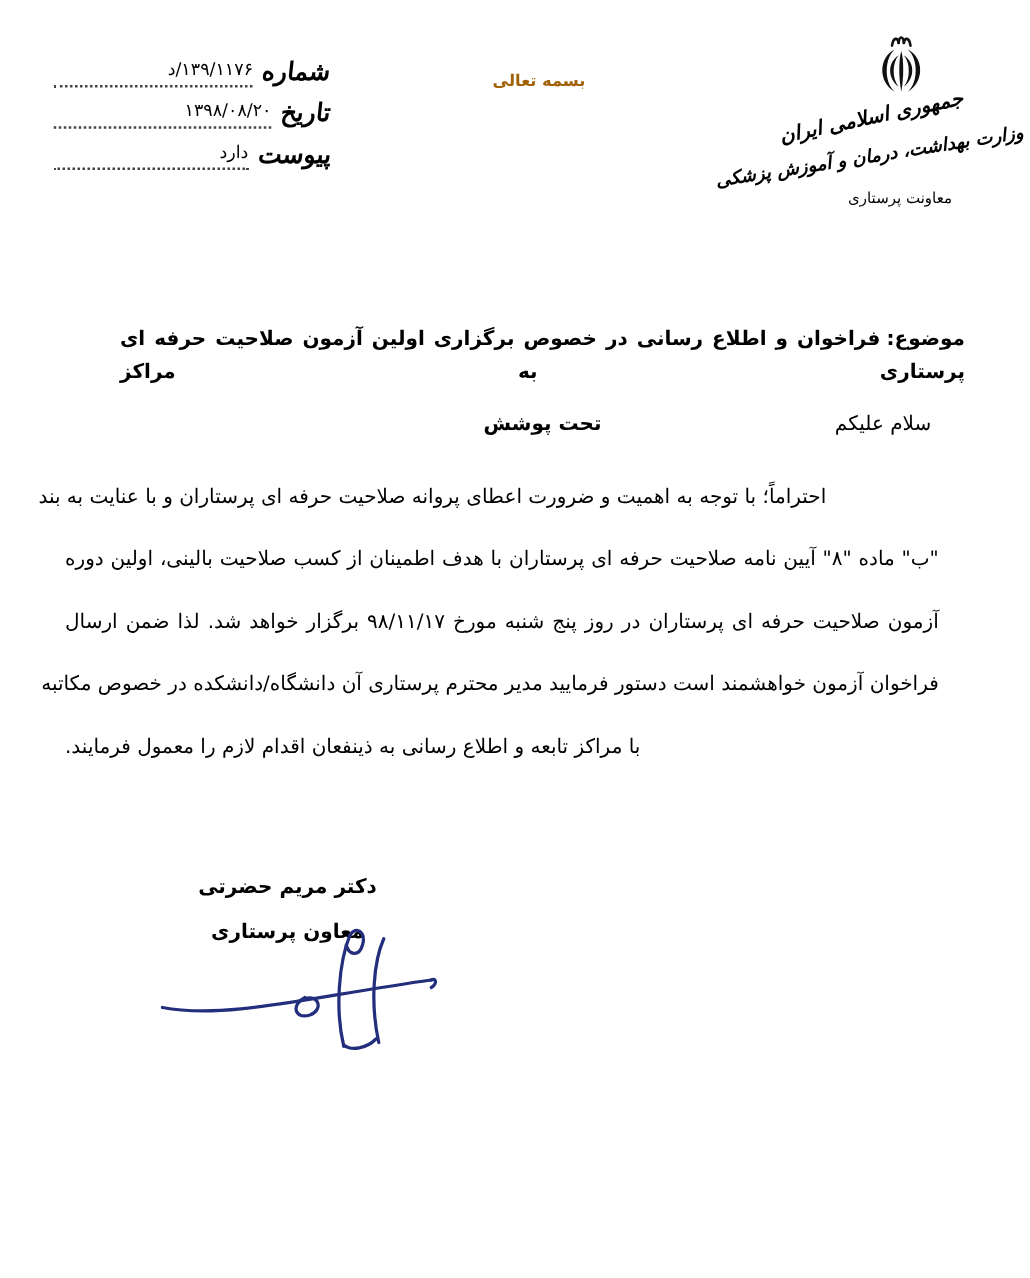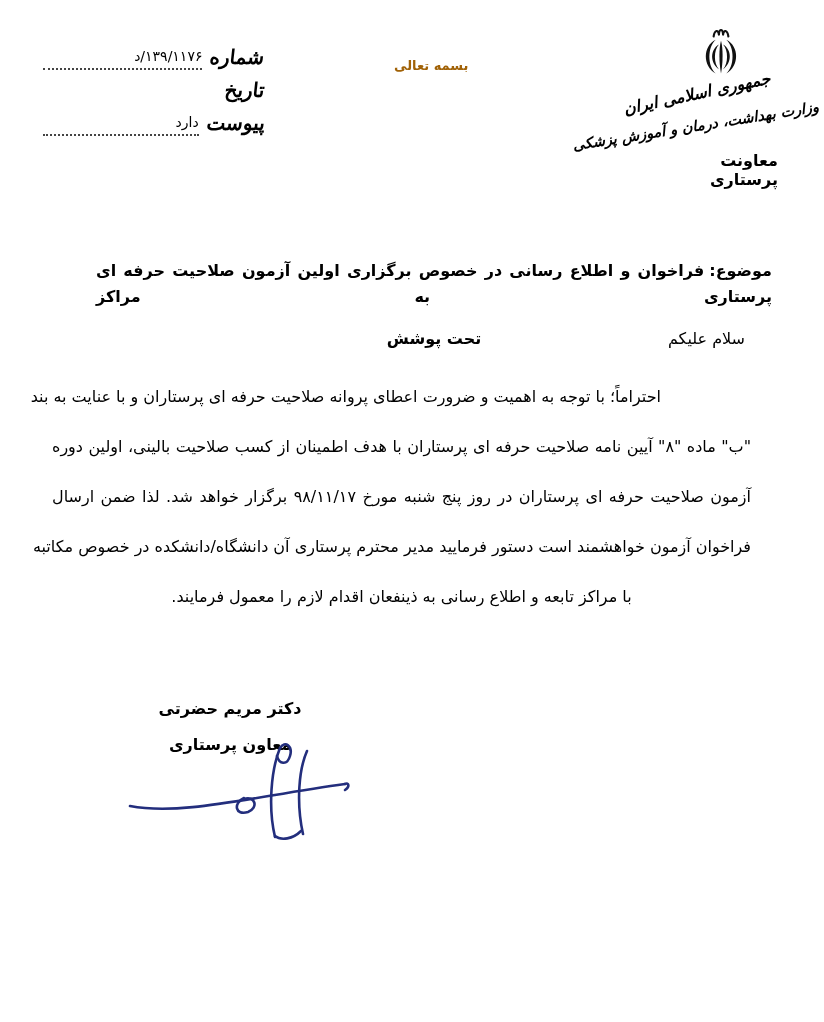--- a/index.html
+++ b/index.html
@@ -22,50 +22,51 @@
   
   .emblem{position:absolute;left:694px;top:27px;width:54px;height:58px;}
   .gov-name{
     position:absolute;left:622px;top:84px;width:150px;text-align:center;
     font-size:16px;font-weight:700;font-style:italic;transform:rotate(-12deg);white-space:nowrap;
   }
   .ministry-name{
     position:absolute;left:596px;top:116px;width:224px;text-align:center;
     font-size:14.5px;font-weight:700;font-style:italic;transform:rotate(-9deg);white-space:nowrap;
   }
-  .dept-name{position:absolute;left:662px;top:151px;width:116px;font-size:16px;font-weight:700;}
+  .dept-name{position:absolute;left:662px;top:151px;width:116px;text-align:center;font-size:12px;font-weight:400;}
   
   .subject{position:absolute;left:96px;top:230px;width:676px;font-weight:700;font-size:16px;margin-top:28px;}
   .subject .l1{text-align:justify;text-align-last:justify;line-height:26px;}
   .subject .l2{text-align:center;line-height:26px;margin-top:16px;}
   .subject-label{font-weight:800;margin-left:5px;}
   
   .greeting{position:absolute;right:79px;top:329px;font-size:16px;}
   
   .body-par{position:absolute;left:52px;top:372px;width:699px;font-size:16px;}
   .body-par .jline{text-align:justify;text-align-last:justify;height:50px;line-height:50px;white-space:nowrap;}
   .body-par .jline.first{padding-right:90px;}
-  .body-par .rline{text-align:center;height:50px;line-height:50px;}
+  .body-par .rline{text-align:left;height:50px;line-height:50px;}
   
   .sig-block{position:absolute;left:140px;top:698px;width:180px;text-align:center;font-weight:700;font-size:16px;}
   .sig-block .sig-name{line-height:22px;}
   .sig-block .sig-title{line-height:22px;margin-top:14px;}
   .sig-ink{position:absolute;left:126px;top:742px;width:224px;height:100px;}
 </style>
 </head>
 <body>
 
 <div class="page">
 
   <div class="head-row" style="top:40px">
     <span class="head-label">شماره</span>
     <span class="head-value">۱۳۹/۱۱۷۶/د</span>
   </div>
   <div class="head-row" style="top:73px">
     <span class="head-label">تاریخ</span>
+    <span class="head-value">۱۳۹۸/۰۸/۲۰</span>
   </div>
   <div class="head-row" style="top:106px">
     <span class="head-label">پیوست</span>
     <span class="head-value">دارد</span>
   </div>
 
   <div class="bismillah">بسمه تعالی</div>
 
   <svg class="emblem" viewBox="0 0 100 110" aria-hidden="true">
     <g stroke="#111" stroke-width="4" fill="none" stroke-linecap="round">

